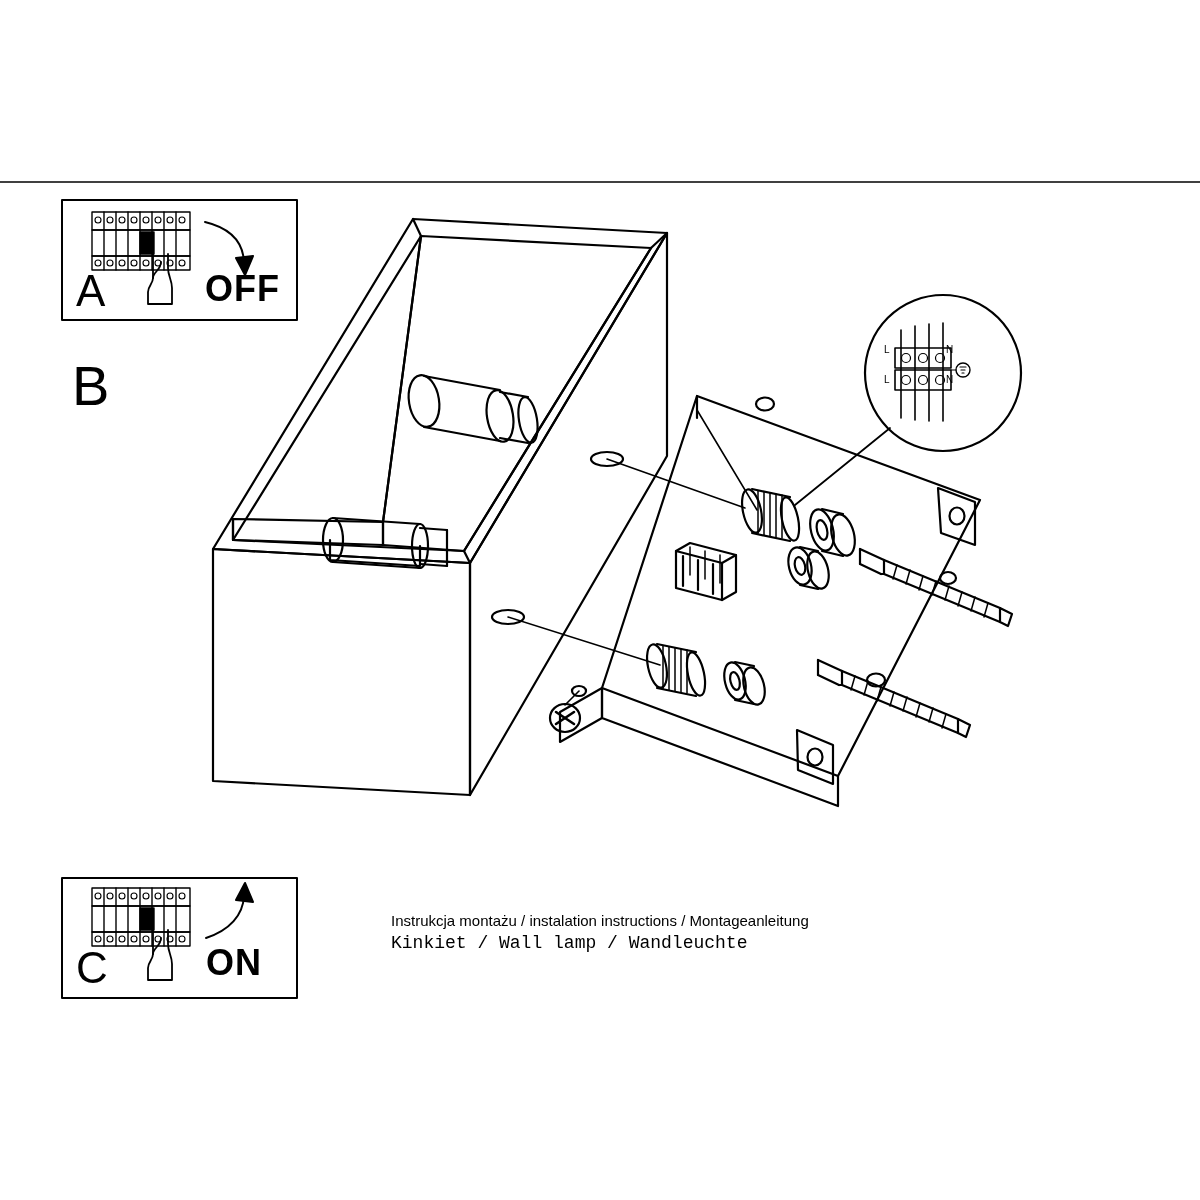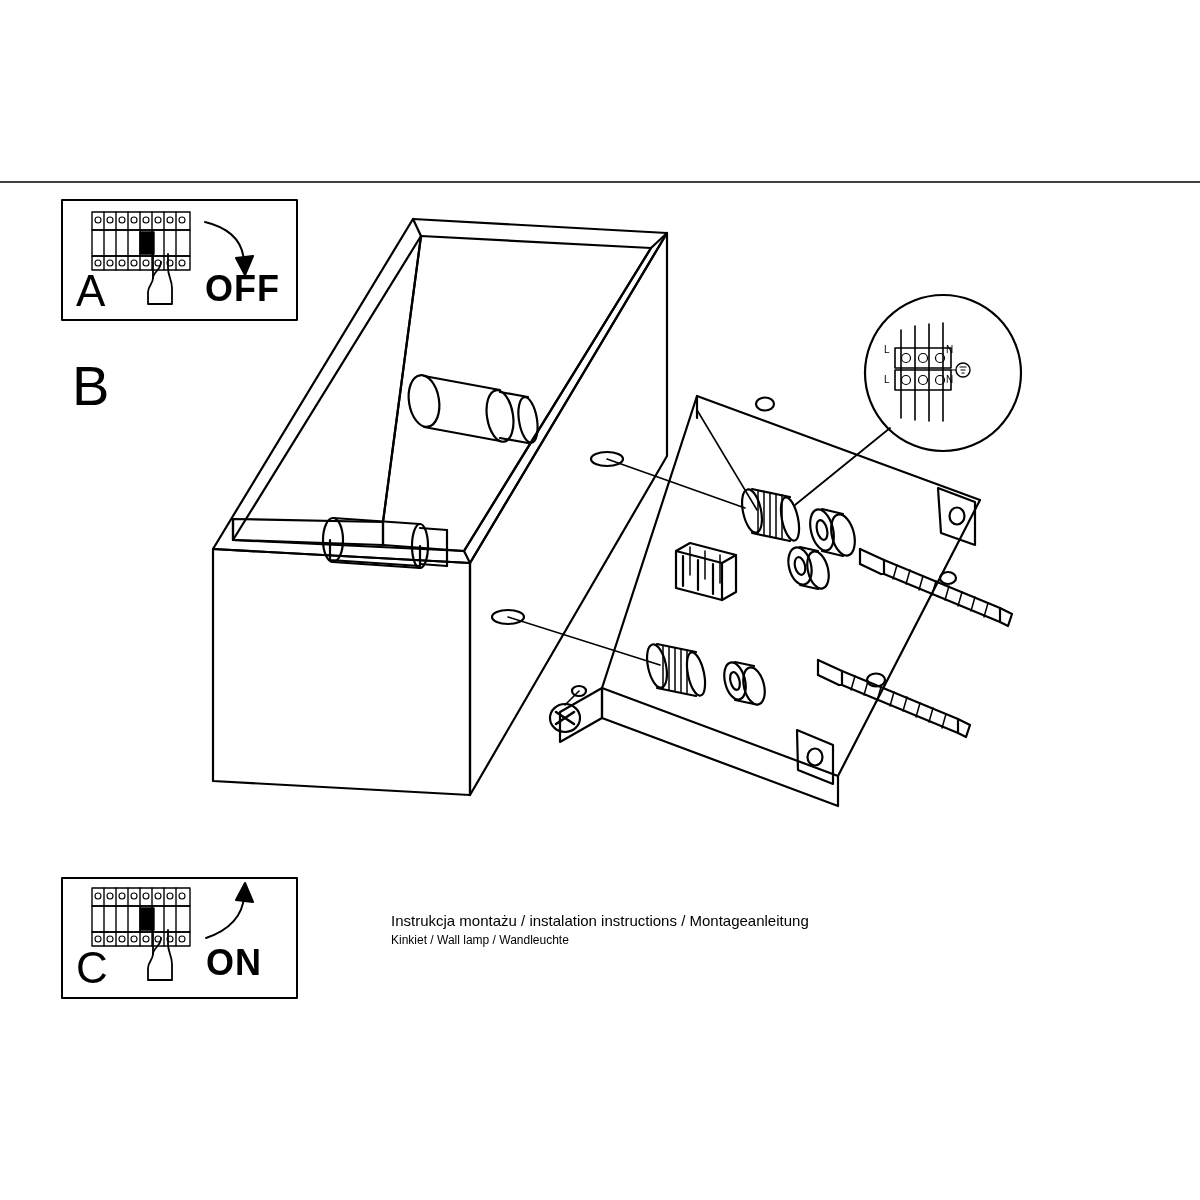--- a/index.html
+++ b/index.html
@@ -43,21 +43,22 @@
   .state-label {
     font-size: 36px;
     font-weight: bold;
     letter-spacing: 1px;
   }
   .caption {
     font-size: 15px;
     font-weight: 400;
   }
   .caption-line2 {
-    font-size: 12px;
+    font-size: 18px;
+    font-family: Liberation Mono, monospace;
   }
 </style>
 </head>
 <body>
 
 <div id="sheet">
 
   <svg class="layer" viewBox="0 0 1200 1200">
     <g fill="none" stroke="#000" stroke-width="2.2" stroke-linejoin="round" stroke-linecap="round">
 

